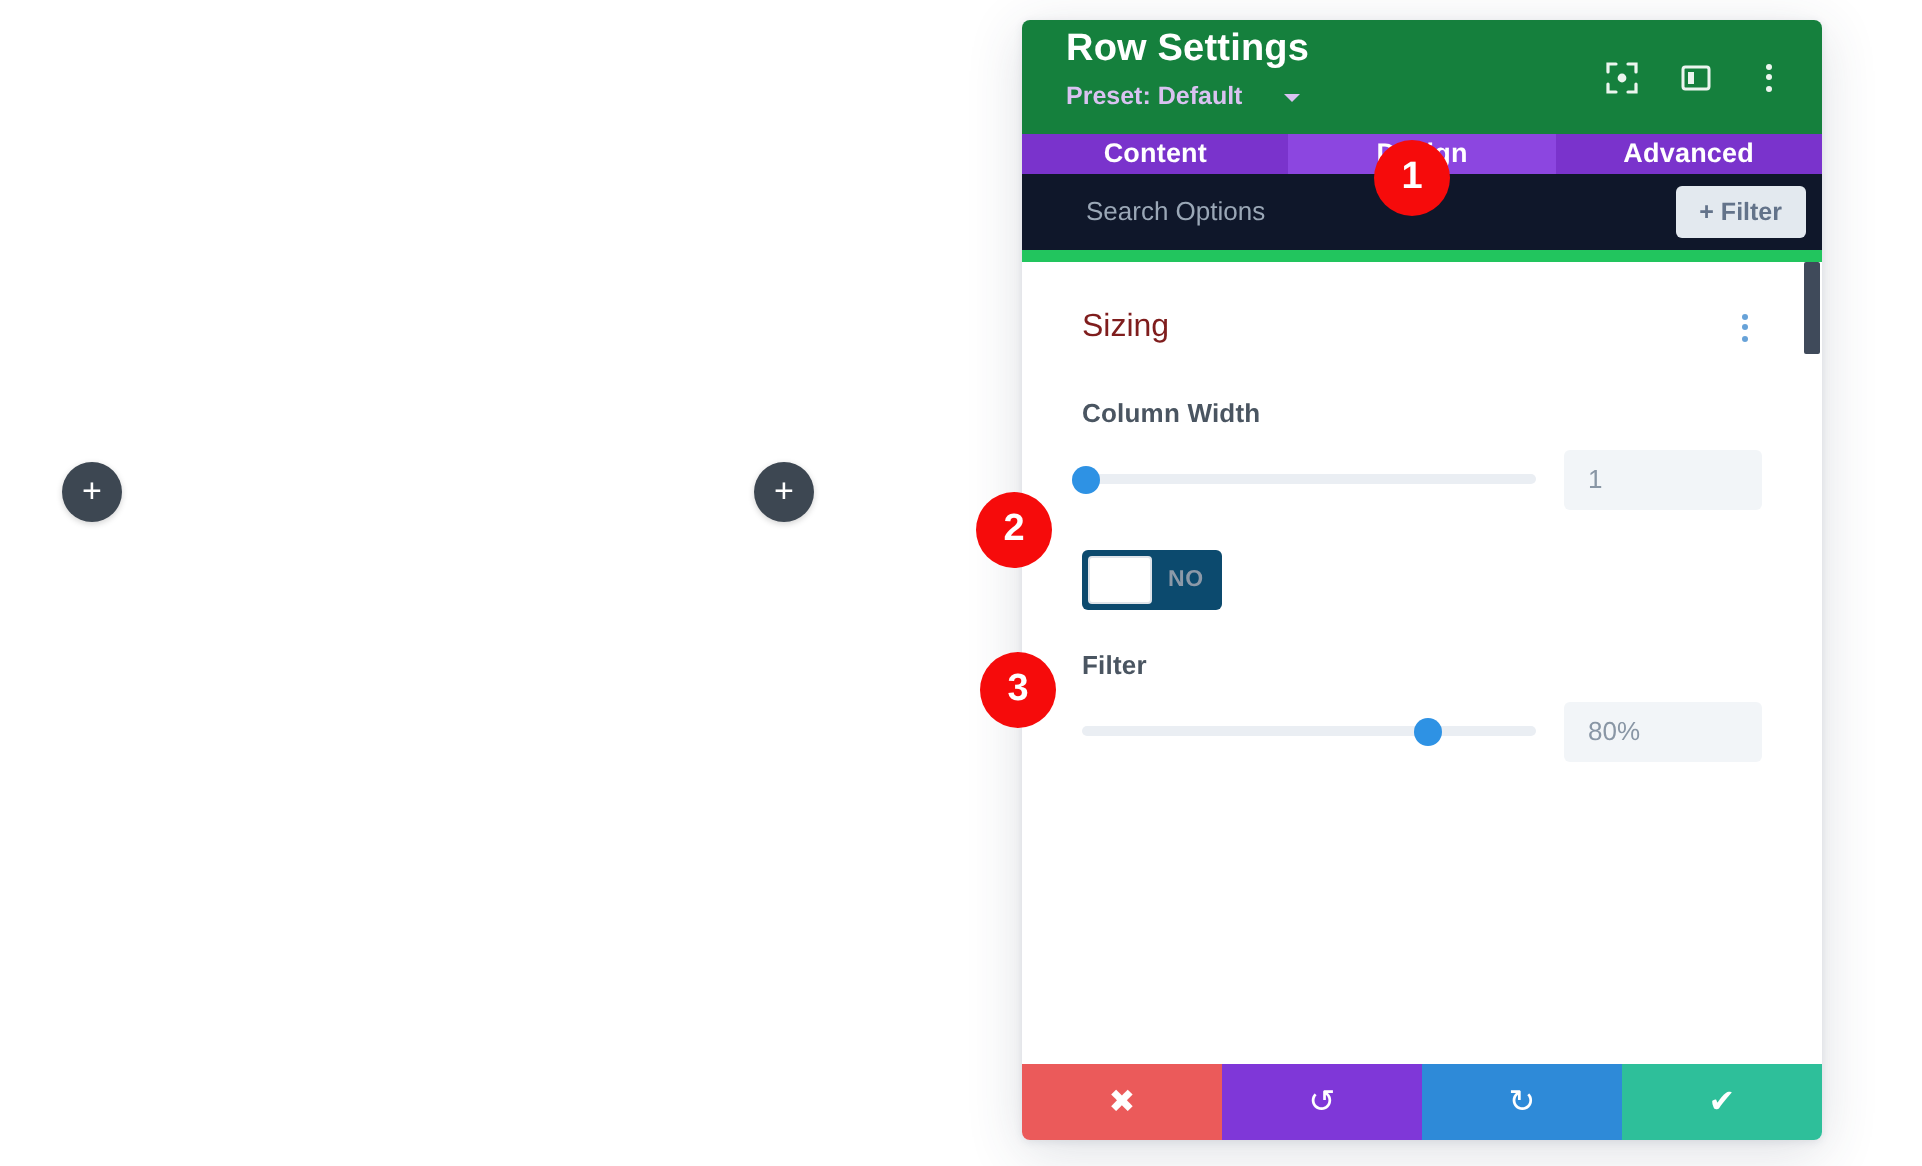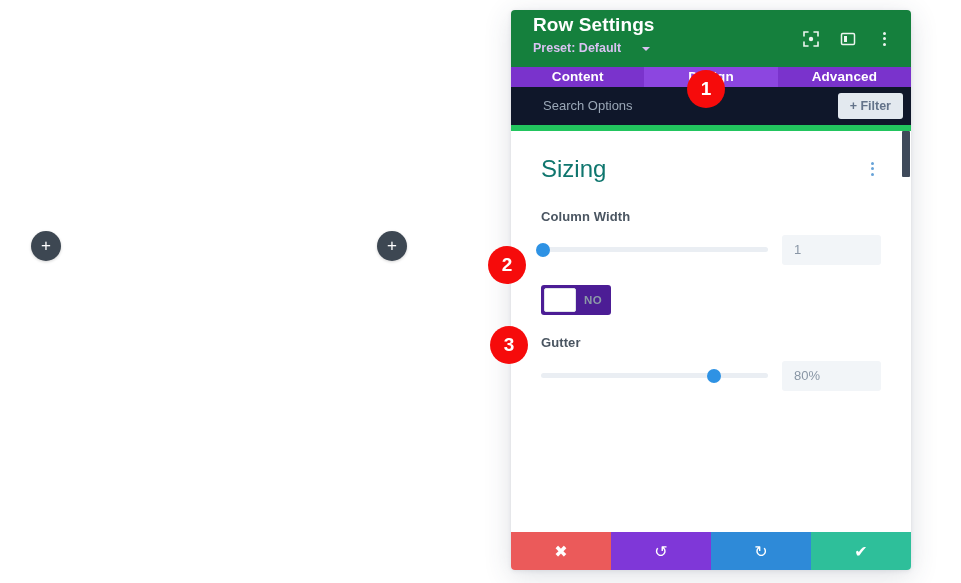--- a/index.html
+++ b/index.html
@@ -184,22 +184,22 @@
   }
 
   #section-title-row {
     display: flex;
     align-items: center;
     justify-content: space-between;
     padding-top: 24px;
     padding-bottom: 6px;
   }
   #section-title {
-    color: #0f766e;
-    font-size: 24px;
+    color: #7f1d1d;
+    font-size: 16px;
     font-weight: 400;
   }
   .dots-v.blue i { background: #5b9bd5; width: 3px; height: 3px; }
 
   .field { margin-top: 20px; }
   .field-label {
     font-size: 13px;
     font-weight: bold;
     color: #4a5561;
     margin-bottom: 11px;
@@ -210,21 +210,21 @@
   .toggle {
     width: 70px; height: 30px;
     border-radius: 3px;
     display: flex;
     align-items: center;
     position: relative;
     cursor: pointer;
     user-select: none;
   }
   .toggle.on  { background: #2ea3f2; justify-content: flex-start; }
-  .toggle.off { background: #4c1d95; justify-content: flex-end; }
+  .toggle.off { background: #0c4a6e; justify-content: flex-end; }
   .toggle-text {
     font-size: 11.5px;
     font-weight: bold;
     letter-spacing: 0.4px;
     padding: 0 9px;
   }
   .toggle.on  .toggle-text { color: #ffffff; }
   .toggle.off .toggle-text { color: #8c99a8; }
   .toggle-knob {
     position: absolute;
@@ -405,21 +405,21 @@
     </div>
 
     <div class="field">
       <div class="toggle off">
         <span class="toggle-text">NO</span>
         <span class="toggle-knob"></span>
       </div>
     </div>
 
     <div class="field">
-      <div class="field-label">Gutter</div>
+      <div class="field-label">Filter</div>
       <div class="slider-row">
         <div class="slider">
           <div class="slider-track"></div>
           <div class="slider-handle" id="width-handle" style="left: 76%;"></div>
         </div>
         <div class="value-box">80%</div>
       </div>
     </div>
 
     <div id="scrollbar-track">

